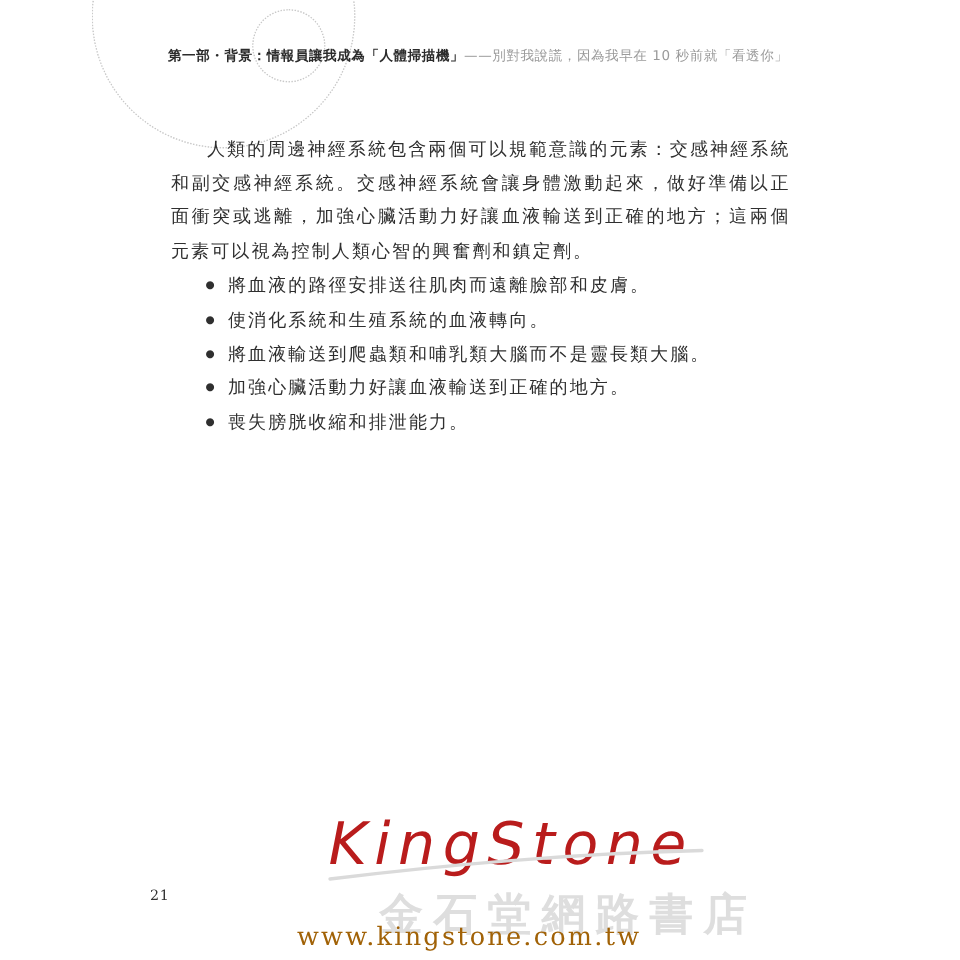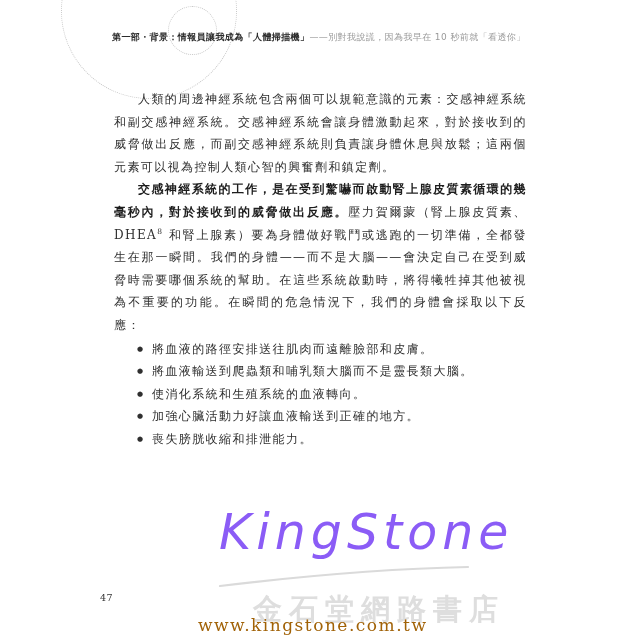--- a/index.html
+++ b/index.html
@@ -53,24 +53,24 @@
 
   
   .page-number{
     position:absolute;left:100px;top:592px;
     font-size:9.5px;color:#333333;letter-spacing:0.5px;z-index:2;
   }
 
   
   .wm{position:absolute;z-index:0;color:#d9d9d9;-webkit-user-select:none;user-select:none;}
   .wm-logo{
-    left:219px;top:504px;
+    left:219px;top:541px;
     font-family:"DejaVu Sans","Liberation Sans",sans-serif;
-    font-size:49px;font-weight:400;letter-spacing:5px;
-    font-style:italic;color:#8b5cf6;
+    font-size:39px;font-weight:400;letter-spacing:5px;
+    font-style:italic;color:#b91c1c;
   }
   .wm-swoosh{left:216px;top:562px;}
   .wm-store{
     left:213px;top:590px;
     font-family:"DejaVu Serif","Liberation Serif",serif;
     font-size:29px;font-weight:bold;letter-spacing:7px;color:#dedede;margin-left:40px;
   }
   .wm-url{
     left:198px;top:615px;
     font-family:"DejaVu Serif","Liberation Serif",serif;
@@ -90,26 +90,25 @@
   </div>
 
   <div class="wm wm-logo">KingStone</div>
   <svg class="wm wm-swoosh" width="258" height="30" viewBox="0 0 258 30">
     <path d="M 4 24 C 70 16 160 7 252 5" fill="none" stroke="#dadada" stroke-width="2.2" stroke-linecap="round"></path>
   </svg>
   <div class="wm wm-store">金石堂網路書店</div>
   <div class="wm wm-url">www.kingstone.com.tw</div>
 
   <div class="body-block">
-    <p class="para2">人類的周邊神經系統包含兩個可以規範意識的元素：交感神經系統和副交感神經系統。交感神經系統會讓身體激動起來，對於接收到的威脅做出反應，而副交感神經系統則負責讓身體休息與放鬆；這兩個元素可以視為控制人類心智的興奮劑和鎮定劑。</p>
-    <p class="para3"><span class="lead-bold">交感神經系統的工作，是在受到驚嚇而啟動腎上腺皮質素循環的幾毫秒內，對於接收到的威脅做出反應。</span><span>壓力賀爾蒙（腎上腺皮質素、DHEA</span><sup class="fn">8</sup><span> 和腎上腺素）要為身體做好戰鬥或逃跑的一切準備，全都發生在那一瞬間。我們的身體——而不是大腦——會決定自己在受到威脅時需要哪個系統的幫助。在這些系統啟動時，將得犧牲掉其他被視為不重要的功能。在瞬間的危急情況下，我們的身體會採取以下反應：</span></p>
+    <p class="para2">人類的周邊神經系統包含兩個可以規範意識的元素：交感神經系統和副交感神經系統。交感神經系統會讓身體激動起來，做好準備以正面衝突或逃離，加強心臟活動力好讓血液輸送到正確的地方；這兩個元素可以視為控制人類心智的興奮劑和鎮定劑。</p>
     <ul class="bullets">
       <li>將血液的路徑安排送往肌肉而遠離臉部和皮膚。</li>
+      <li>使消化系統和生殖系統的血液轉向。</li>
       <li>將血液輸送到爬蟲類和哺乳類大腦而不是靈長類大腦。</li>
-      <li>使消化系統和生殖系統的血液轉向。</li>
       <li>加強心臟活動力好讓血液輸送到正確的地方。</li>
       <li>喪失膀胱收縮和排泄能力。</li>
     </ul>
   </div>
 
-  <div class="page-number">47</div>
+  <div class="page-number">21</div>
 
 </div>
 
 </body></html>

